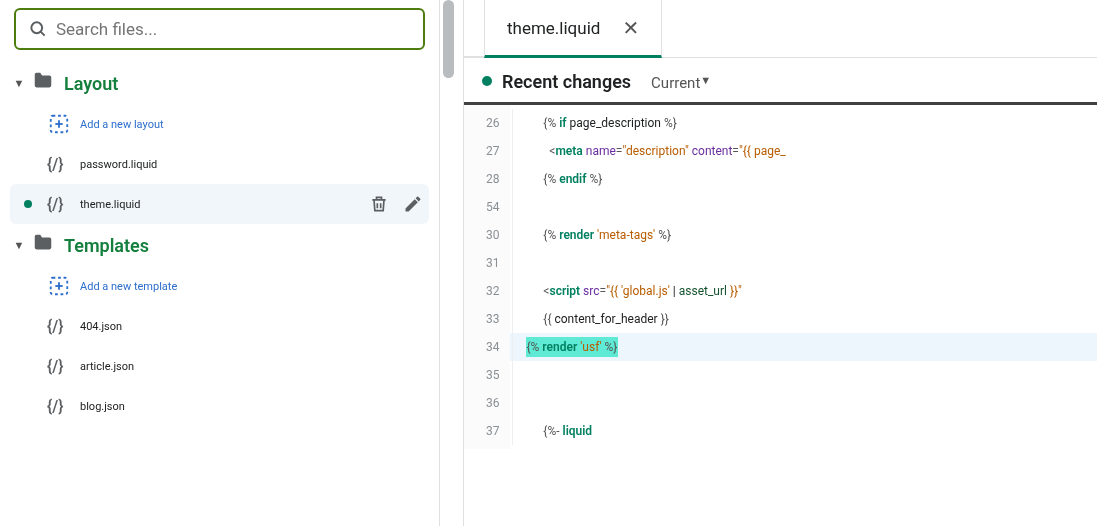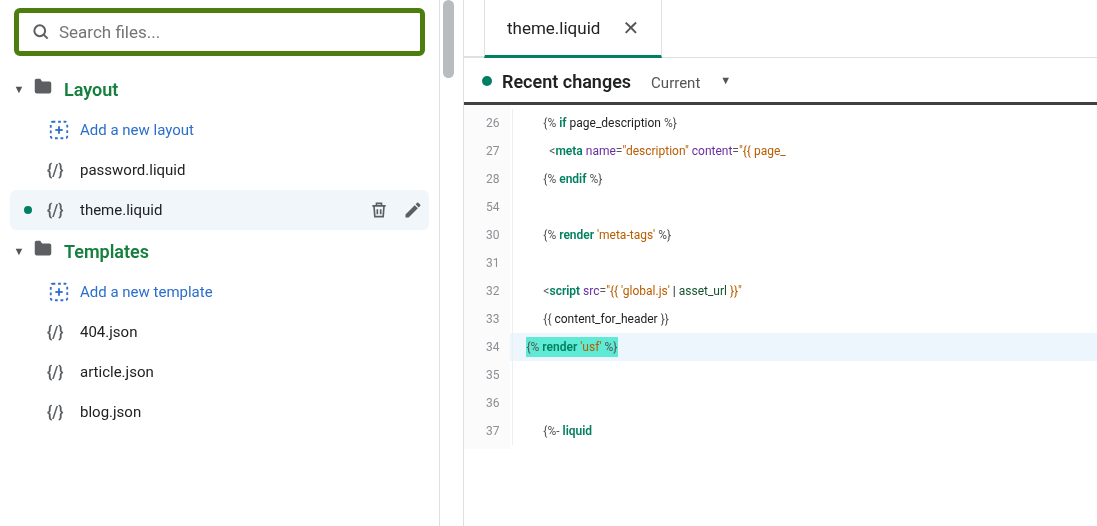--- a/index.html
+++ b/index.html
@@ -1,55 +1,55 @@
 <!DOCTYPE html>
 <html><head>
 <meta charset="utf-8">
 <style>
 * { box-sizing: border-box; margin: 0; padding: 0; font-family: -apple-system, BlinkMacSystemFont, "Segoe UI", Roboto, sans-serif; }
 body { width: 1097px; height: 526px; display: flex; overflow: hidden; background: #fff; }
 
 
 .sidebar { width: 440px; height: 100%; border-right: 1px solid #e0e0e0; padding: 4px 10px; overflow-y: auto; }
 .search-wrap { margin: 4px 4px 12px 4px; }
-.search { display: flex; align-items: center; border: 5px solid #4d7c0f; border-radius: 6px; padding: 9px 12px; }
+.search { display: flex; align-items: center; border: 2px solid #4d7c0f; border-radius: 6px; padding: 9px 12px; }
 .search svg { flex: none; }
 .search input { border: none; outline: none; font-size: 17px; color: #6d7175; width: 100%; margin-left: 8px; background: transparent; }
 
 .folder { display: flex; align-items: center; padding: 8px 2px; cursor: pointer; }
 .folder .caret { width: 14px; display: inline-flex; justify-content: center; color: #555; font-size: 11px; margin-right: 6px; }
 .folder .folder-icon { margin-right: 10px; }
 .folder .label { font-size: 18px; font-weight: 600; color: #15803d; }
 
 .file-row { display: flex; align-items: center; padding: 9px 6px 9px 36px; border-radius: 6px; cursor: pointer; position: relative; }
 .file-row.active { background: #f1f6fb; }
 .file-row.has-dot::before { content: ""; width: 8px; height: 8px; background: #008060; border-radius: 50%; position: absolute; left: 14px; top: 50%; transform: translateY(-50%); }
 .file-row .file-icon { width: 26px; display: inline-flex; justify-content: center; margin-right: 8px; flex: none; }
-.file-row .file-name { font-size: 15px; color: #202223; }
+.file-row .file-name { font-size: 11px; color: #202223; }
 .file-row.link .file-name { color: #2c6ecb; }
 .file-row .row-actions { margin-left: auto; display: flex; gap: 14px; align-items: center; }
 .row-actions svg { cursor: pointer; }
 
 
 .gutter-scroll { width: 24px; background: #fff; border-right: 1px solid #e0e0e0; position: relative; }
 .gutter-scroll .thumb { position: absolute; top: 0; left: 3px; width: 11px; height: 78px; background: #b8bcbf; border-radius: 6px; }
 
 
 .editor { flex: 1; display: flex; flex-direction: column; background: #fff; }
 .tabs { display: flex; align-items: stretch; height: 58px; border-bottom: 1px solid #e0e0e0; }
 .tab-spacer-left { width: 20px; border-bottom: 1px solid #e0e0e0; }
 .tab { display: flex; align-items: center; padding: 0 22px; border: 1px solid #e0e0e0; border-bottom: 3px solid #008060; border-top: none; border-radius: 0 0 0 0; background: #fff; margin-bottom: -1px; }
 .tab .tab-title { font-size: 17px; color: #202223; margin-right: 22px; }
 .tab .close { font-size: 20px; color: #555; cursor: pointer; font-weight: 400; }
 
 .recent { display: flex; flex-direction: row; padding: 12px 18px 10px 18px; border-bottom: 3px solid #404040; }
 .recent-top { display: flex; align-items: center; }
 .recent .dot { width: 10px; height: 10px; border-radius: 50%; background: #008060; margin-right: 10px; }
 .recent .title { font-size: 18px; font-weight: 600; color: #202223; }
-.recent .current { font-size: 15px; color: #555; margin-left: 20px; margin-top: 4px; display: flex; gap: 20px; cursor: pointer; }
+.recent .current { font-size: 15px; color: #555; margin-left: 20px; margin-top: 4px; display: flex; gap: 0; cursor: pointer; }
 
 .code-area { display: flex; font-family: "SF Mono", Menlo, Consolas, monospace; font-size: 12px; line-height: 28px; }
 .linenos { background: #fbfbfb; color: #8a8f94; text-align: right; padding: 4px 10px 4px 22px; user-select: none; }
 .linenos div { height: 28px; }
 .code-lines { flex: 1; padding: 4px 0; overflow: hidden; white-space: pre; }
 .code-line { height: 28px; padding-left: 16px; position: relative; }
 .code-line::before { content: ""; position: absolute; left: 2px; top: 0; bottom: 0; border-left: 1px solid #eceff1; }
 .code-line.hl { background: #edf5fd; }
 .hl-span { background: #5eead4; padding: 3px 1px; }
 

